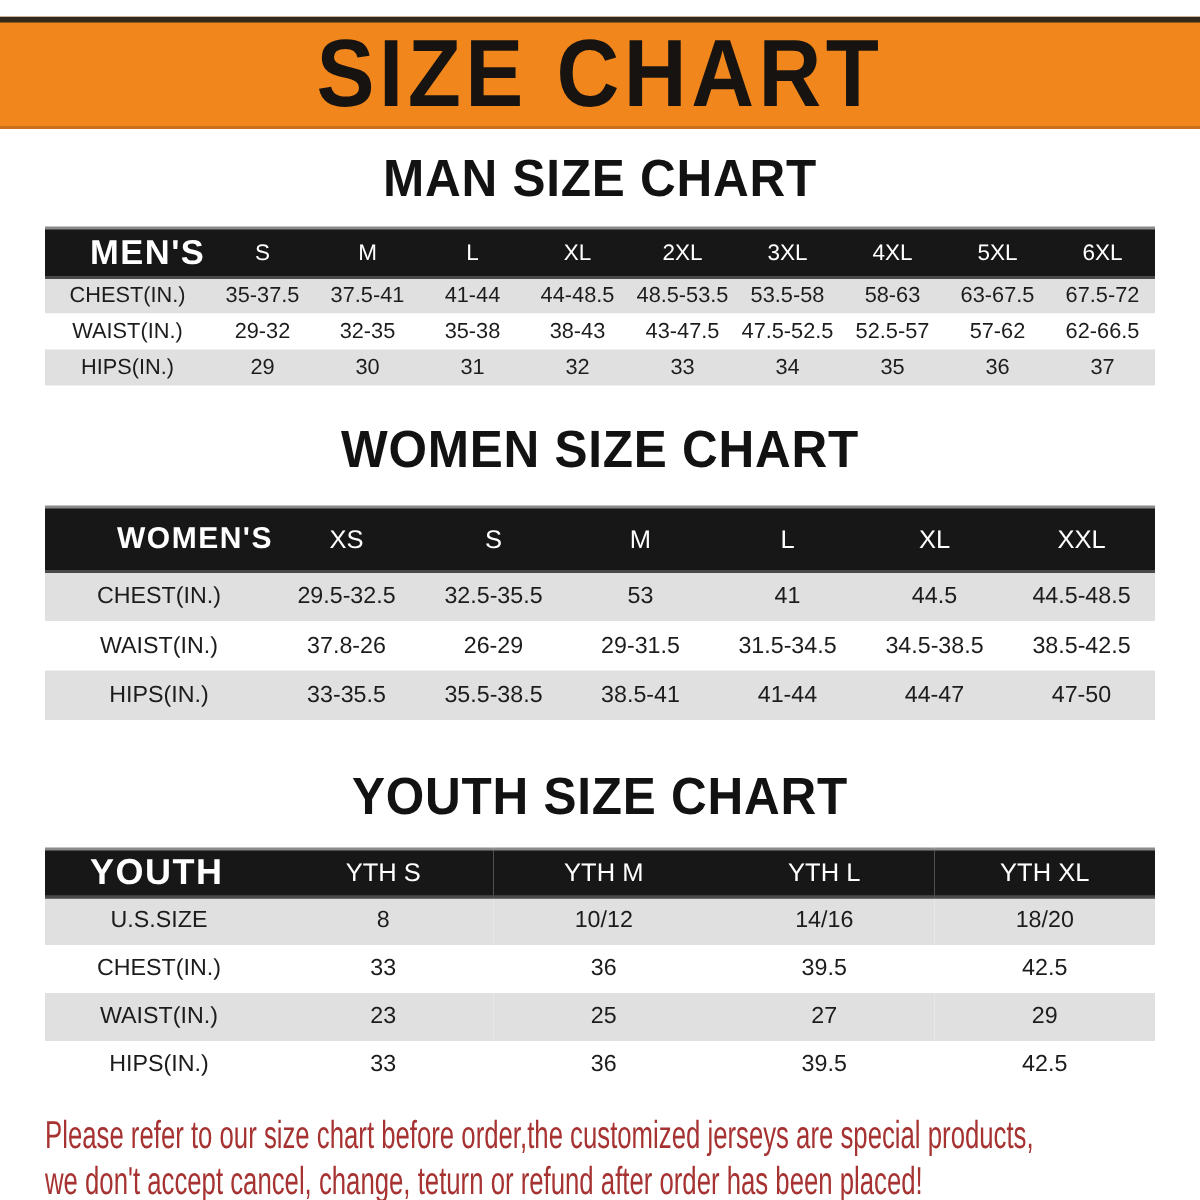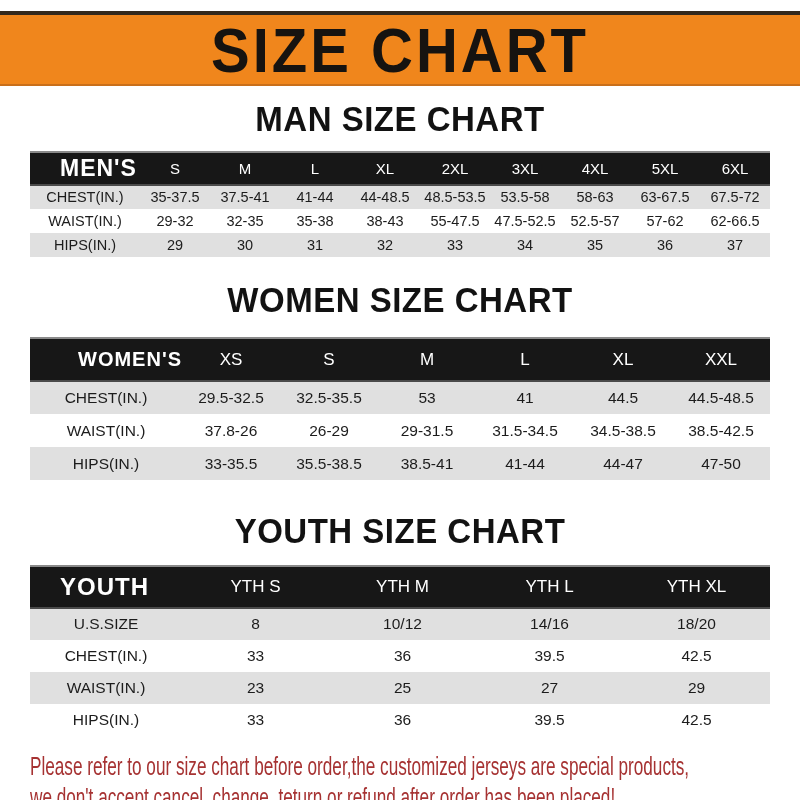--- a/index.html
+++ b/index.html
@@ -79,21 +79,21 @@
   .men-table tbody tr { height: 24px; }
   .men-table tbody th, .men-table tbody td { font-size: 14.5px; }
 
   
   .women-table thead th { height: 43px; font-size: 17px; }
   .women-table thead th.label-col { font-size: 20px; width: 152px; text-align: right; }
   .women-table tbody tr { height: 33px; }
   .women-table tbody th, .women-table tbody td { font-size: 15.5px; }
 
   
-  .youth-table thead th { height: 42px; font-size: 17px; }
+  .youth-table thead th { height: 32px; font-size: 17px; }
   .youth-table thead th.label-col { font-size: 24px; width: 152px; }
   .youth-table tbody tr { height: 32px; }
   .youth-table tbody th, .youth-table tbody td { font-size: 15.5px; }
 
   
   .footer-note {
     margin-top: 15px;
     padding-left: 30px;
     color: #A63232;
   }
@@ -151,21 +151,21 @@
             <td>58-63</td>
             <td>63-67.5</td>
             <td>67.5-72</td>
           </tr>
           <tr>
             <th class="label-col">WAIST(IN.)</th>
             <td>29-32</td>
             <td>32-35</td>
             <td>35-38</td>
             <td>38-43</td>
-            <td>55-47.5</td>
+            <td>43-47.5</td>
             <td>47.5-52.5</td>
             <td>52.5-57</td>
             <td>57-62</td>
             <td>62-66.5</td>
           </tr>
           <tr>
             <th class="label-col">HIPS(IN.)</th>
             <td>29</td>
             <td>30</td>
             <td>31</td>

